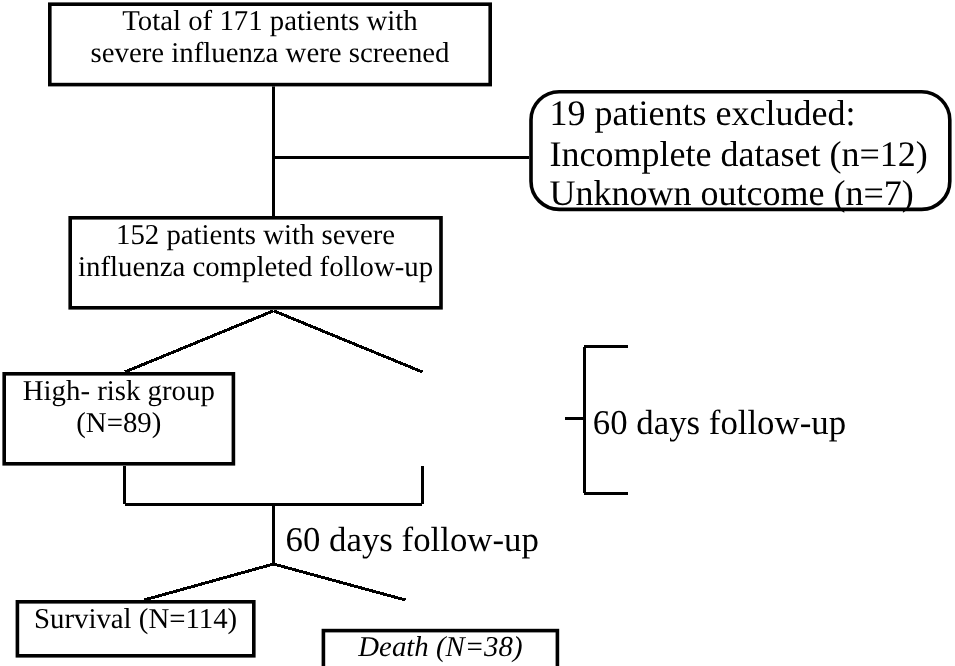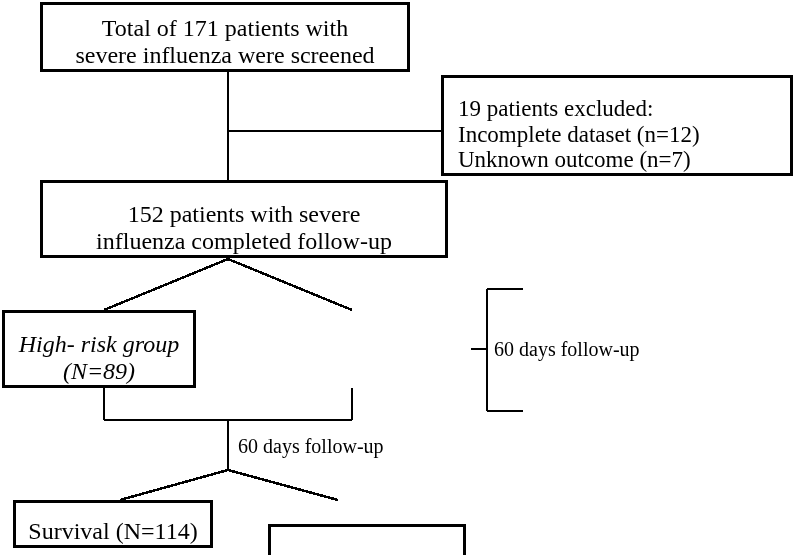--- a/index.html
+++ b/index.html
@@ -15,61 +15,61 @@
     font-family: "Liberation Serif", "DejaVu Serif", serif;
     color: #000000;
     overflow: hidden;
   }
   .node {
     position: absolute;
     box-sizing: border-box;
     border: 3px solid #000000;
     background: #ffffff;
     display: flex;
-    align-items: flex-end;
+    align-items: flex-start;
     justify-content: center;
     text-align: center;
     line-height: 1.12;
     font-size: 24px;
     z-index: 3;
     white-space: pre-line;
   }
   .node.left-align {
     justify-content: flex-start;
     text-align: left;
     padding-left: 14px;
   }
   .node-text {
     display: block;
     white-space: pre-line;
   }
   .edge-label {
     position: absolute;
-    font-size: 20px;
+    font-size: 29px;
     line-height: 1;
     white-space: nowrap;
     background: #ffffff;
     z-index: 4;
     padding: 0 2px;
   }
   .connector-layer {
     position: absolute;
     left: 0;
     top: 0;
     width: 796px;
     height: 555px;
     z-index: 1;
     pointer-events: none;
   }
 
   
   #box-screened      { left: 40px;  top: 2px;   width: 370px; height: 70px;  }
-  #box-excluded      { left: 441px; top: 75px;  width: 352px; height: 101px; font-size: 23px; }
-  #box-followup      { left: 40px;  top: 180px; width: 408px; height: 78px;  }
-  #box-high-risk     { left: 2px;   top: 310px; width: 194px; height: 78px; font-style: italic;  }
+  #box-excluded      { left: 441px; top: 75px;  width: 352px; height: 101px; font-size: 30px; border-radius: 25px; }
+  #box-followup      { left: 57px;  top: 180px; width: 312px; height: 78px;  }
+  #box-high-risk     { left: 2px;   top: 310px; width: 194px; height: 78px;  }
   #box-low-risk      { left: 272px; top: 310px; width: 199px; height: 78px;  }
   #box-survival-51   { left: 523px; top: 268px; width: 195px; height: 43px;  }
   #box-death-12      { left: 523px; top: 390px; width: 195px; height: 43px;  }
   #box-survival-114  { left: 2px;   top: 500px; width: 200px; height: 48px; margin-left: 11px;  }
   #box-death-38      { left: 268px; top: 524px; width: 198px; height: 60px; font-style: italic;  }
 
   
   #label-followup-right  { left: 492px; top: 339px; }
   #label-followup-bottom { left: 236px; top: 436px; }
 </style>

